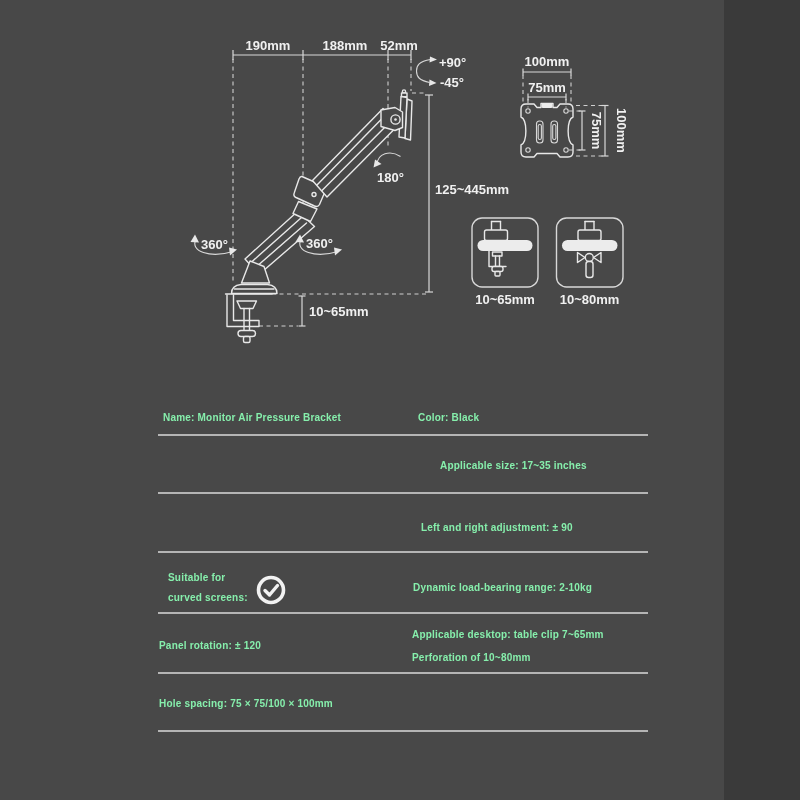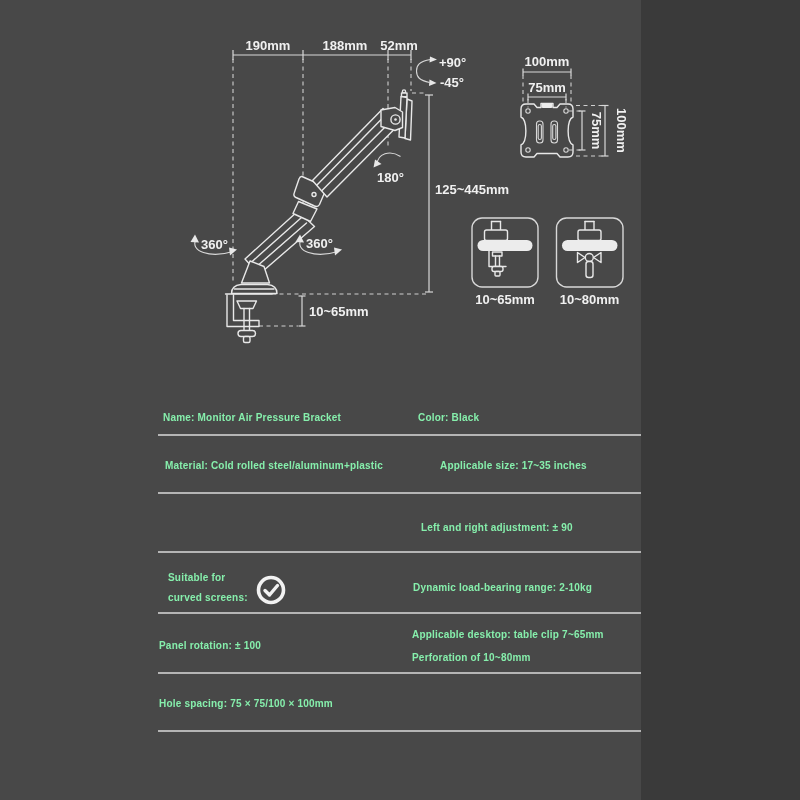--- a/index.html
+++ b/index.html
@@ -1,16 +1,16 @@
 <!DOCTYPE html>
 <html><head>
 <meta charset="utf-8">
 <style>
   html,body{margin:0;padding:0;background:#3a3a3a;}
-  .canvas{position:relative;width:641px;height:800px;background:#484848;
+  .canvas{position:relative;width:724px;height:800px;background:#484848;
     font-family:"Liberation Sans",sans-serif;overflow:hidden;}
   .diagram-svg{position:absolute;left:0;top:0;}
   
   .ln{stroke:#e8e8e8;stroke-width:1.4;fill:none;stroke-linecap:round;stroke-linejoin:round;}
   .lnf{stroke:#e8e8e8;stroke-width:1.4;fill:#484848;stroke-linejoin:round;}
   .thin{stroke:#d8d8d8;stroke-width:1.1;fill:none;}
   .dash{stroke:#cfcfcf;stroke-width:1.1;fill:none;stroke-dasharray:4 3.5;}
   .dim{stroke:#d8d8d8;stroke-width:1.2;fill:none;}
   .arrow{fill:#e8e8e8;stroke:none;}
   .deskfill{fill:#ececec;stroke:none;}
@@ -192,39 +192,38 @@
       <circle class="lnf" cx="589.3" cy="257.5" r="4"></circle>
       <rect class="lnf" x="586" y="261.5" width="7" height="16" rx="2.5"></rect>
       <text class="lbl" x="589.5" y="303.5" text-anchor="middle">10~80mm</text>
     </g>
   </svg>
 
   <div class="spec-cell" style="left:163px;top:408px">Name: Monitor Air Pressure Bracket</div>
   <div class="spec-cell" style="left:418px;top:408px">Color: Black</div>
   <div class="divider" style="top:434px"></div>
 
-  <div class="spec-cell" style="left:165px;top:456px">Material: Cold rolled steel/aluminum+plastic</div>
   <div class="spec-cell" style="left:440px;top:456px">Applicable size: 17~35 inches</div>
   <div class="divider" style="top:492px"></div>
 
   <div class="spec-cell" style="left:421px;top:518px">Left and right adjustment: ± 90</div>
   <div class="divider" style="top:551px"></div>
 
   <div class="spec-cell" style="left:168px;top:568px">
     <div>Suitable for</div>
     <div>curved screens:</div>
   </div>
   <svg style="position:absolute;left:253px;top:572px" width="36" height="36" viewBox="0 0 36 36">
     <circle cx="18" cy="18" r="12.5" fill="none" stroke="#f2f2f2" stroke-width="3.6"></circle>
     <path d="M12,18.5 L16.5,23 L24.5,13.5" fill="none" stroke="#f2f2f2" stroke-width="3.4" stroke-linecap="round" stroke-linejoin="round"></path>
   </svg>
   <div class="spec-cell" style="left:413px;top:578px">Dynamic load-bearing range: 2-10kg</div>
   <div class="divider" style="top:612px"></div>
 
-  <div class="spec-cell" style="left:159px;top:636px">Panel rotation: ± 100</div>
+  <div class="spec-cell" style="left:159px;top:636px">Panel rotation: ± 120</div>
   <div class="spec-cell" style="left:412px;top:623px;line-height:23px">
     <div>Applicable desktop: table clip 7~65mm</div>
     <div>Perforation of 10~80mm</div>
   </div>
   <div class="divider" style="top:672px"></div>
 
   <div class="spec-cell" style="left:159px;top:694px">Hole spacing: 75 × 75/100 × 100mm</div>
   <div class="divider" style="top:730px"></div>
 
 </div>

